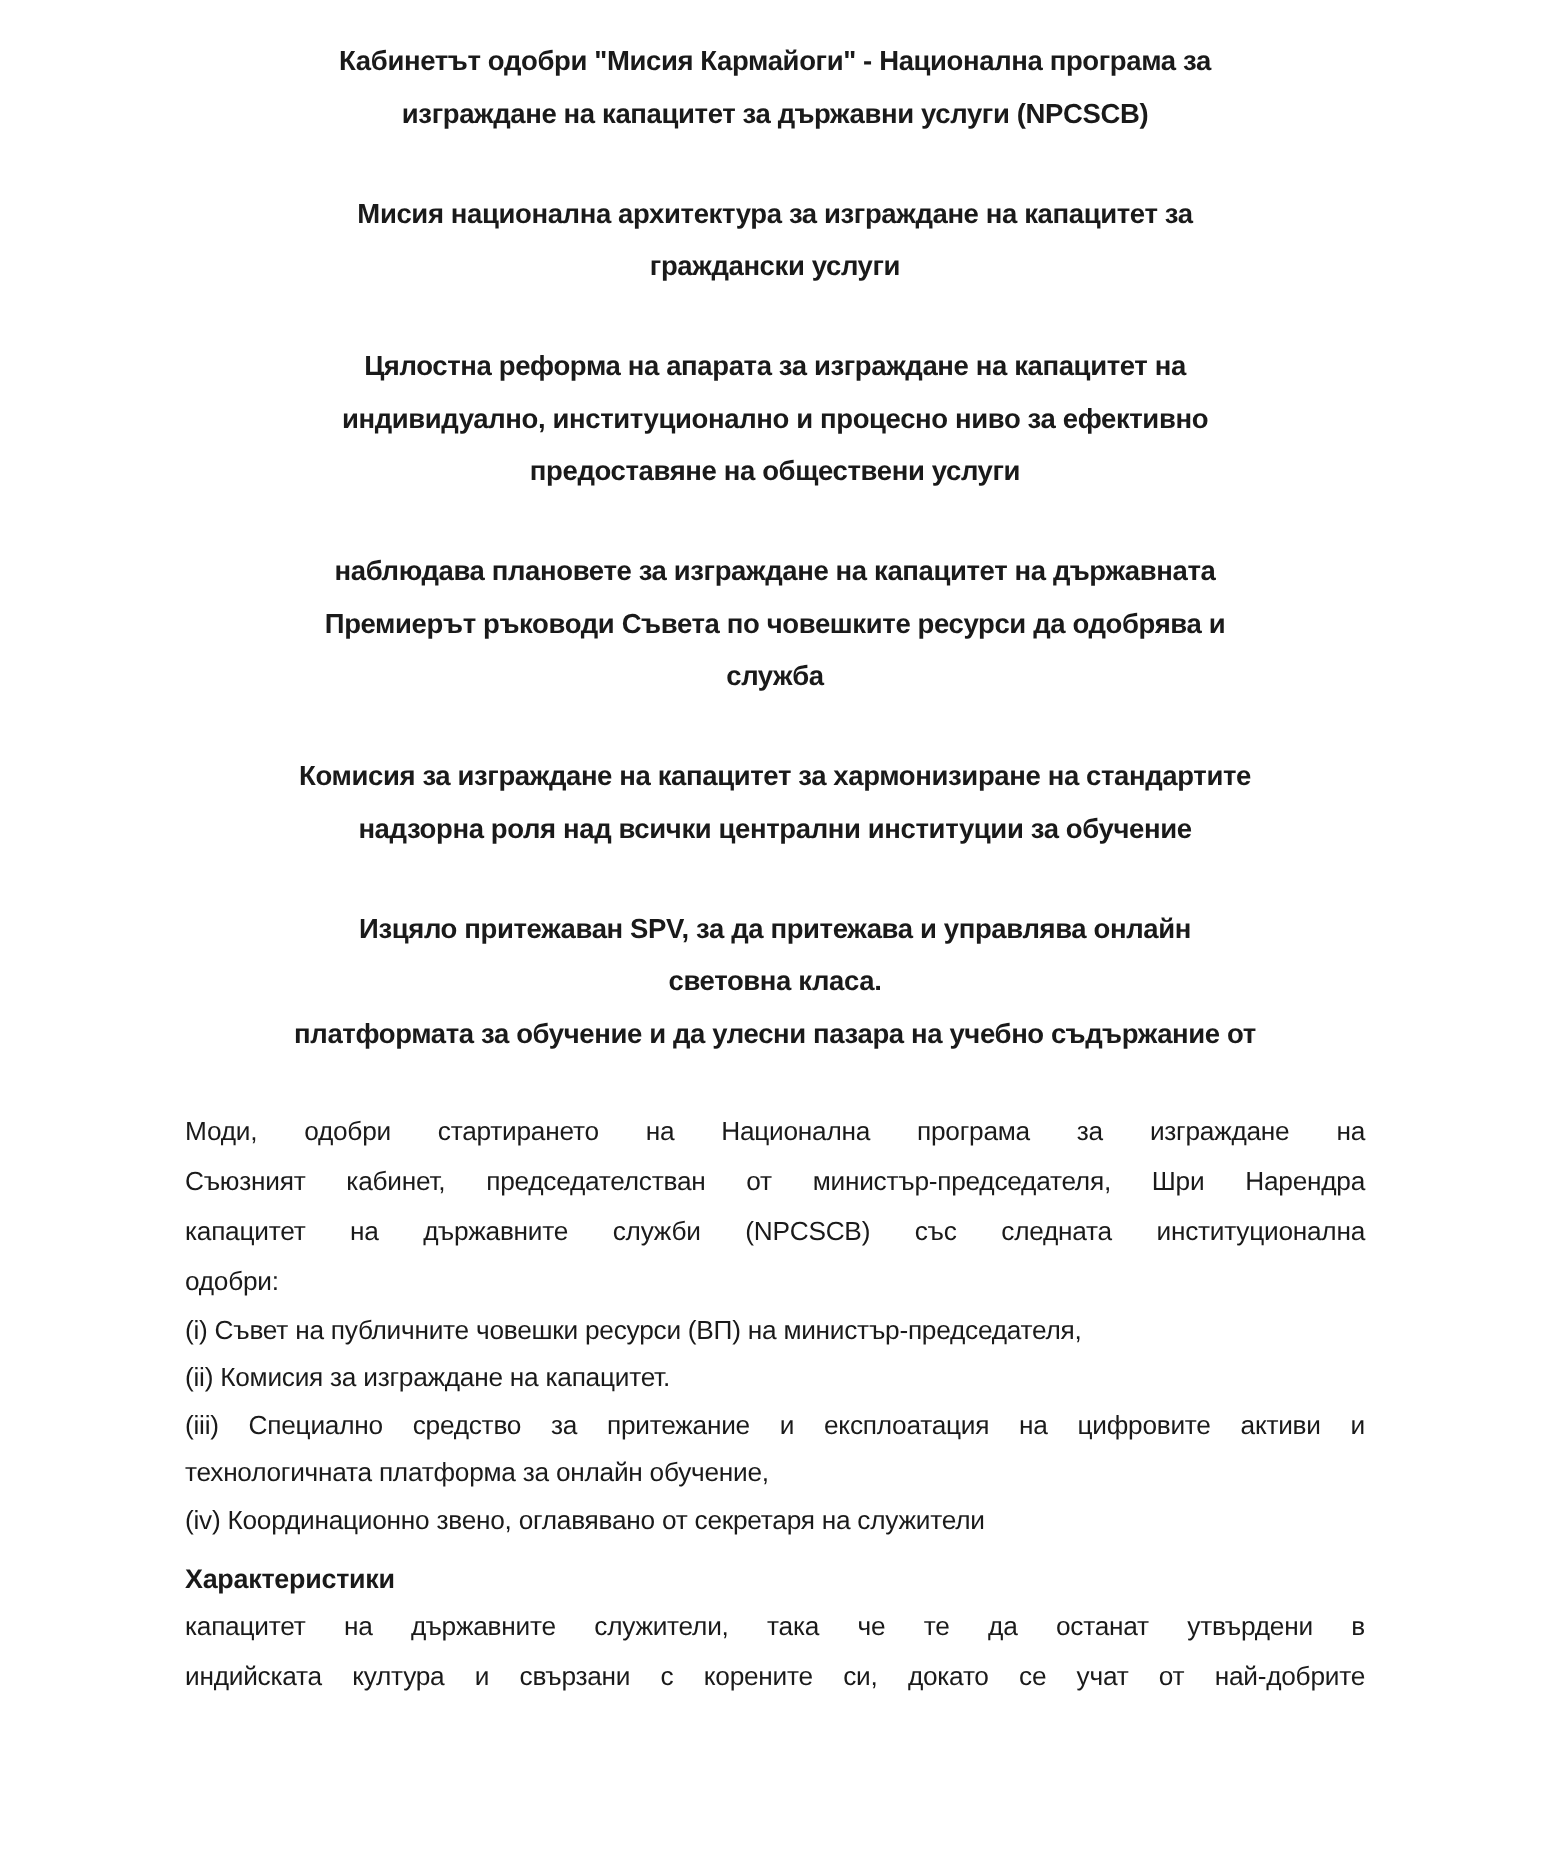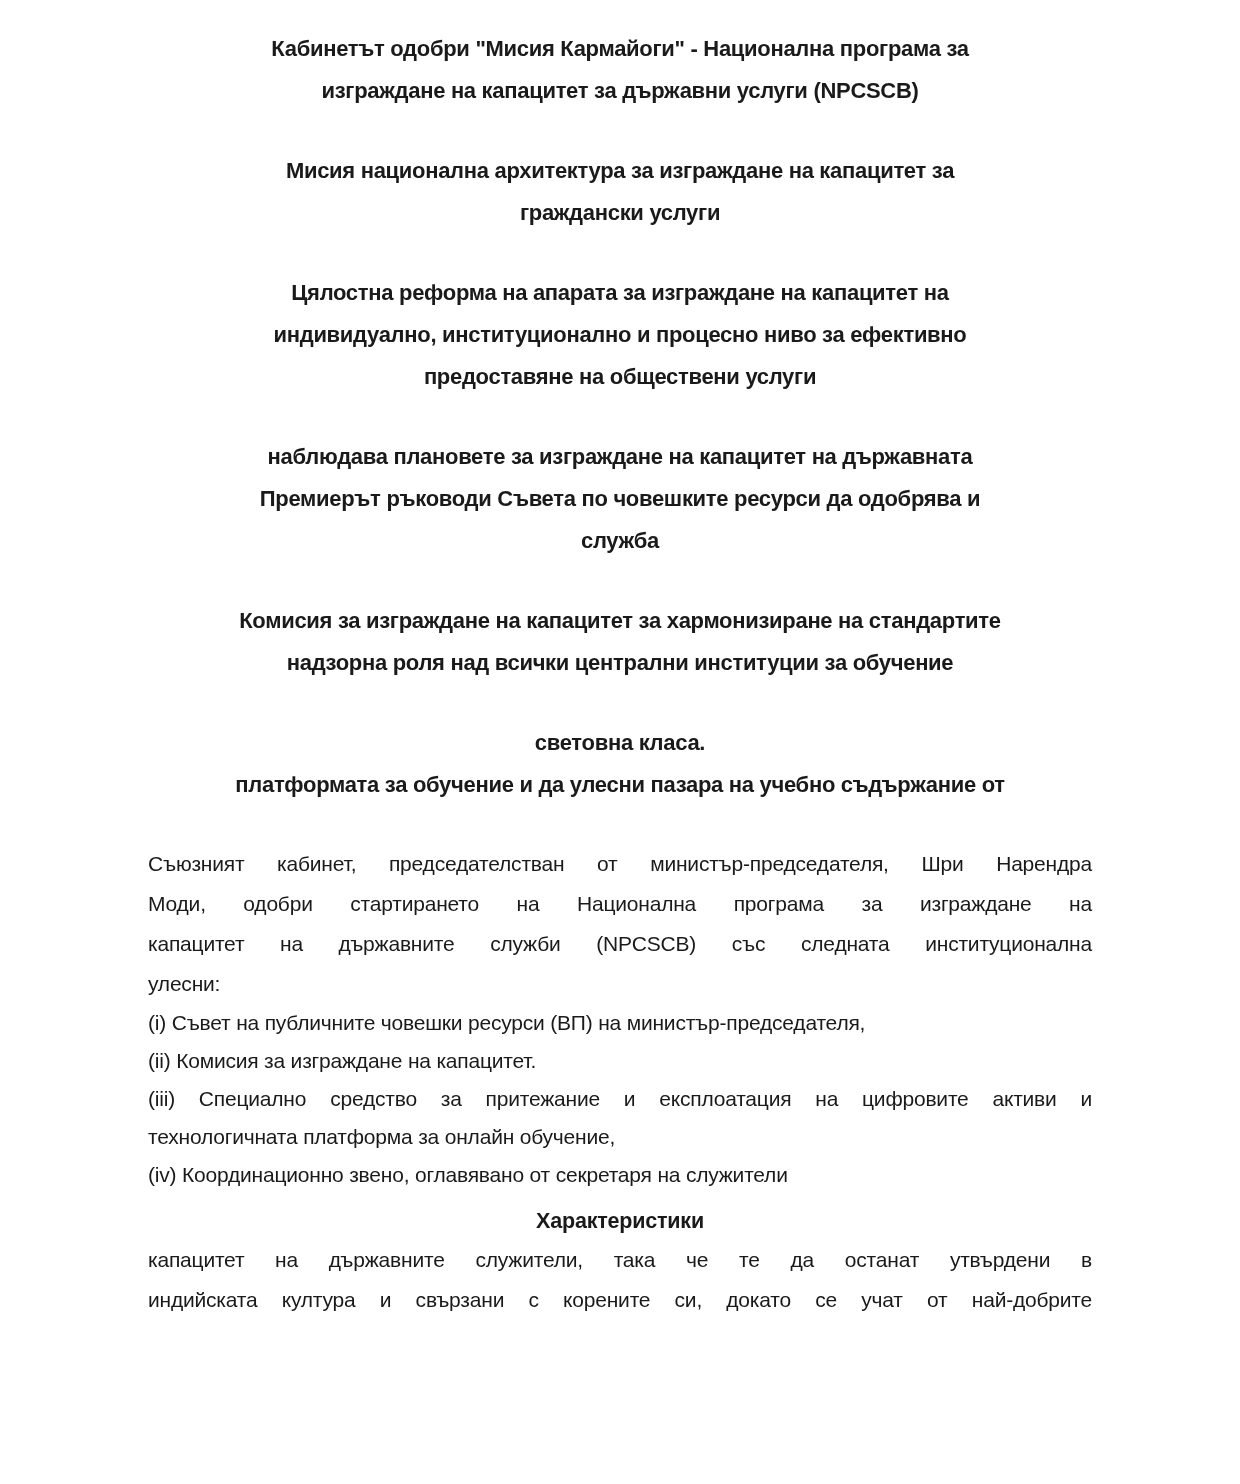--- a/index.html
+++ b/index.html
@@ -40,21 +40,21 @@
     line-height: 40px;
   }
   .framework-list {
     line-height: 38px;
   }
   .features-heading {
     font-weight: 700;
     font-size: 21.5px;
     line-height: 38px;
     margin-top: 8px;
-    text-align: center;
+    text-align: left;
   }
   .features-par {
     line-height: 40px;
   }
   .jline {
     text-align: justify;
     text-align-last: justify;
   }
   .lline {
     text-align: left;
@@ -89,29 +89,30 @@
     <div class="hline">Премиерът ръководи Съвета по човешките ресурси да одобрява и</div>
     <div class="hline">служба</div>
   </div>
 
   <div class="heading">
     <div class="hline">Комисия за изграждане на капацитет за хармонизиране на стандартите</div>
     <div class="hline">надзорна роля над всички централни институции за обучение</div>
   </div>
 
   <div class="heading">
+    <div class="hline">Изцяло притежаван SPV, за да притежава и управлява онлайн</div>
     <div class="hline">световна класа.</div>
     <div class="hline">платформата за обучение и да улесни пазара на учебно съдържание от</div>
   </div>
 
   <div class="bodytext intro-par">
+    <div class="jline">Моди, одобри стартирането на Национална програма за изграждане на</div>
     <div class="jline">Съюзният кабинет, председателстван от министър-председателя, Шри Нарендра</div>
-    <div class="jline">Моди, одобри стартирането на Национална програма за изграждане на</div>
     <div class="jline">капацитет на държавните служби (NPCSCB) със следната институционална</div>
-    <div class="lline">улесни:</div>
+    <div class="lline">одобри:</div>
   </div>
 
   <div class="bodytext framework-list">
     <div>
       <div class="lline">(i) Съвет на публичните човешки ресурси (ВП) на министър-председателя,</div>
     </div>
     <div>
       <div class="lline">(ii) Комисия за изграждане на капацитет.</div>
     </div>
     <div>

